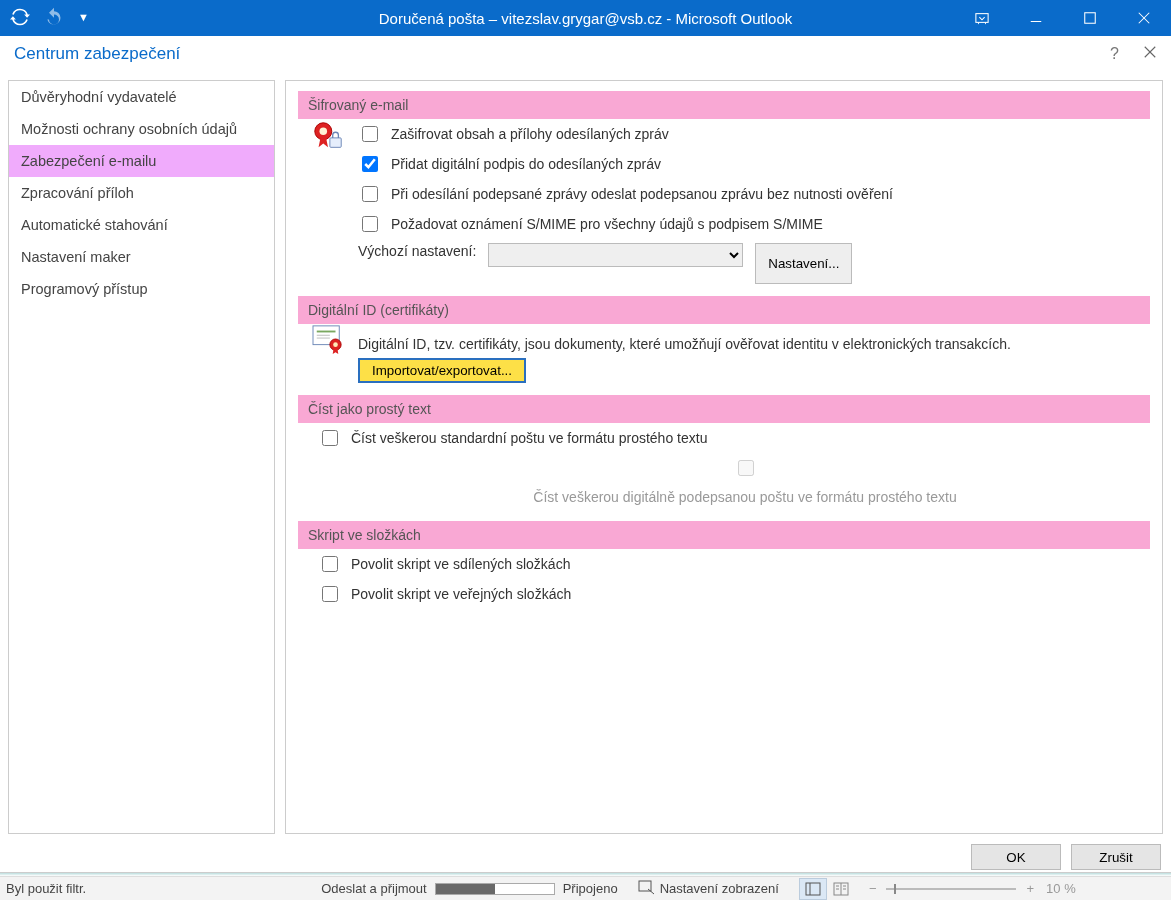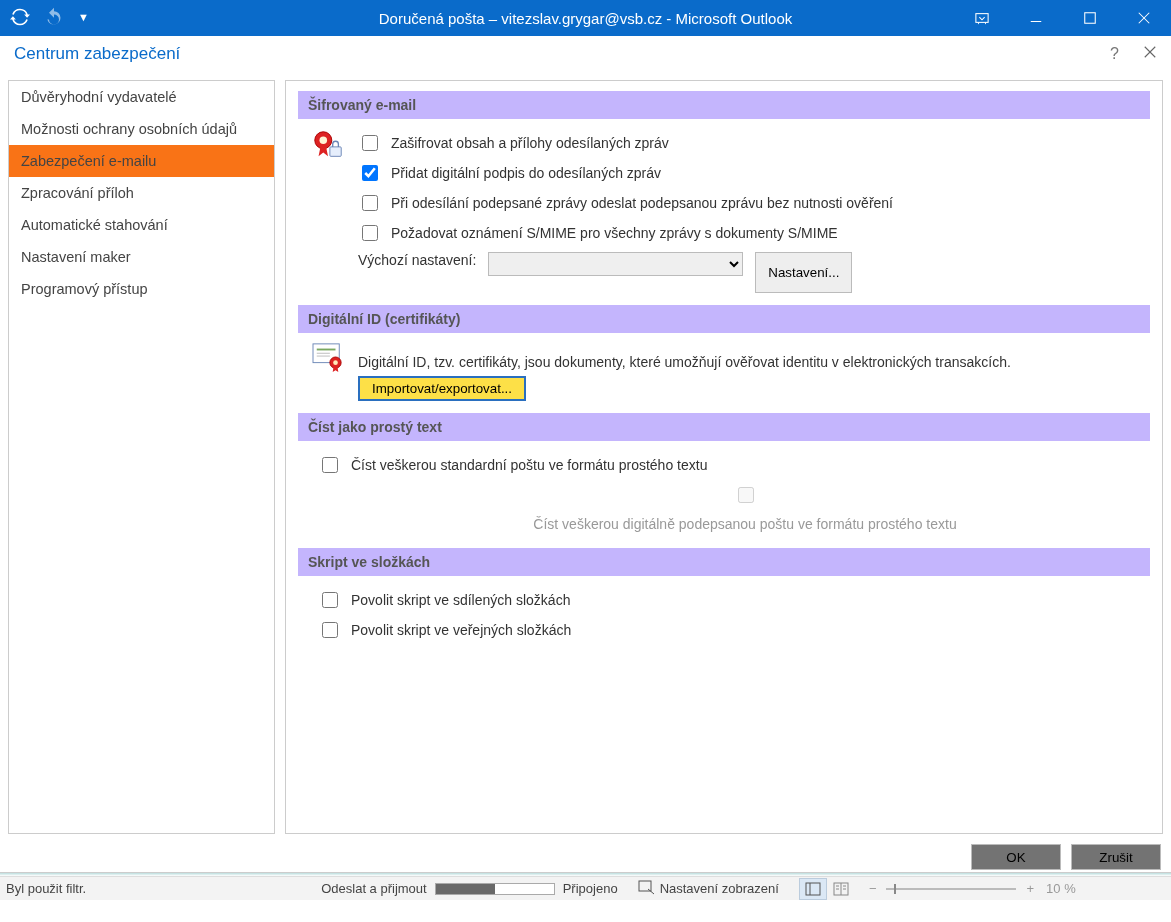--- a/index.html
+++ b/index.html
@@ -10,37 +10,37 @@
   .titlebar .title { position: absolute; left: 0; right: 0; text-align: center; font-size: 15px; }
   .winctrl { margin-left: auto; display: flex; height: 100%; }
   .winctrl .btn { width: 54px; display: flex; align-items: center; justify-content: center; }
   .winctrl svg { width: 14px; height: 14px; stroke: #fff; fill: none; stroke-width: 1.2; }
   .dialog-header { height: 36px; display: flex; align-items: center; padding: 0 14px; font-size: 17px; color: #0a6bca; }
   .dialog-header .hdr-right { margin-left: auto; display: flex; align-items: center; gap: 24px; }
   .dialog-header .hdr-right svg { width: 14px; height: 14px; stroke: #666; fill: none; stroke-width: 1.3; }
   .dialog-body { display: flex; padding: 8px; gap: 10px; height: 770px; }
   .sidebar { width: 267px; border: 1px solid #ccc; background: #fff; }
   .sidebar .item { padding: 8px 12px; font-size: 14.5px; color: #444; }
-  .sidebar .item.active { background: #f97316; }
+  .sidebar .item.active { background: #f0abfc; }
   .content { flex: 1; border: 1px solid #ccc; padding: 10px 12px; overflow: auto; }
-  .section-h { background: #c4b5fd; padding: 6px 10px; font-weight: 700; color: #555; margin: 12px 0 9px; }
+  .section-h { background: #f9a8d4; padding: 6px 10px; font-weight: 400; color: #555; margin: 12px 0 0; }
   .section-h:first-child { margin-top: 0; }
   .row { display: flex; align-items: flex-start; }
   .iconcell { width: 60px; display: flex; justify-content: center; }
   .cblist { flex: 1; }
   .cb { display: flex; align-items: center; gap: 10px; padding: 4px 0; }
   .cb input { width: 16px; height: 16px; }
   .sub { margin-left: 22px; color: #999; flex-direction: column; }
   .defrow { display:flex; align-items:flex-start; gap:12px; padding:4px 0 0 0; }
   .defrow select { width: 255px; height: 24px; border:1px solid #bbb; }
   .btn-std { border: 1px solid #bbb; background: #eee; padding: 12px 12px; }
   .btn-focus { border: 2px solid #2a6fbf; background: #fde047; padding: 3px 12px; }
   .desc { color: #333; padding-bottom: 6px; margin-top: 12px; }
   .dialog-footer { display:flex; justify-content:flex-end; gap:10px; padding: 2px 10px 0; }
-  .dialog-footer button { width: 90px; height: 26px; border:1px solid #bbb; background:#737373; }
+  .dialog-footer button { width: 90px; height: 26px; border:1px solid #bbb; background:#e5e5e5; }
   .bottom-divider { height:4px; border-top:1px solid #ccc; margin-top:2px; background:linear-gradient(#bdd, #fff); }
   .statusbar { height: 24px; background: #f3f3f3; border-top:1px solid #ddd; display:flex; align-items:center; font-size:13px; color:#444; padding: 0 6px; }
   .statusbar .sep { width:20px; }
   .progress { width:120px; height:12px; border:1px solid #aaa; margin:0 8px; position:relative; background:#fff; }
   .progress .fill { position:absolute; left:0; top:0; bottom:0; width:50%; background:#696969; }
   .slider { width: 130px; height: 2px; background:#bbb; margin:0 10px; position:relative; }
   .slider .thumb { position:absolute; left:8px; top:-4px; width:2px; height:10px; background:#888; }
   .viewbtn { width:28px; height:22px; border:1px solid transparent; display:flex; align-items:center; justify-content:center; }
   .viewbtn.active { border:1px solid #bcd; background:#dbe8f5; }
 </style>
@@ -134,21 +134,21 @@
         <label class="cb">
           <input type="checkbox" checked="" style="">
             <span>Přidat digitální podpis do odesílaných zpráv</span>
         </label>
         <label class="cb">
           <input type="checkbox" style="">
             <span>Při odesílání podepsané zprávy odeslat podepsanou zprávu bez nutnosti ověření</span>
         </label>
         <label class="cb">
           <input type="checkbox" style="">
-            <span>Požadovat oznámení S/MIME pro všechny zprávy s dokumenty S/MIME</span>
+            <span>Požadovat oznámení S/MIME pro všechny údajů s podpisem S/MIME</span>
         </label>
         <div class="defrow">
           <span>Výchozí nastavení:</span>
           <select></select>
           <button class="btn-std">Nastavení...</button>
         </div>
       </div>
     </div>
 
     <div class="section-h">Digitální ID (certifikáty)</div>

